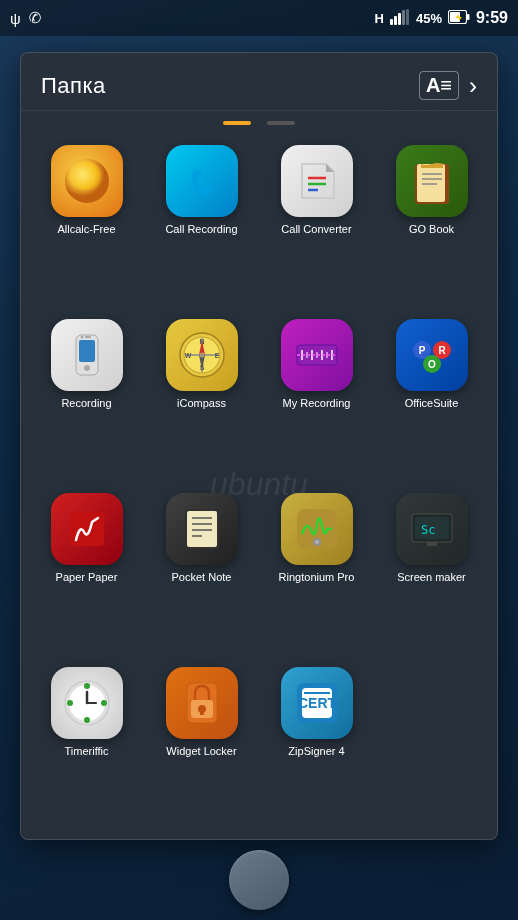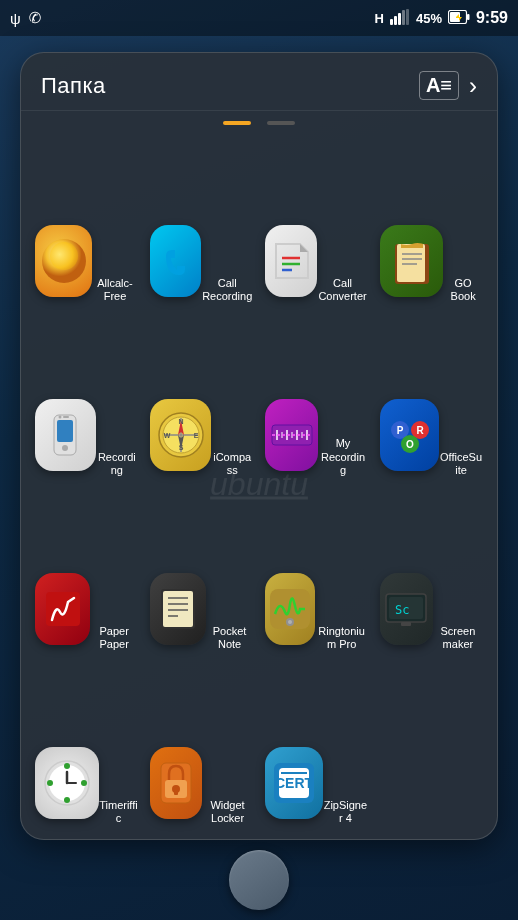--- a/index.html
+++ b/index.html
@@ -39,21 +39,21 @@
     }
 
     
     .folder-card {
       position: absolute;
       top: 52px;
       left: 20px;
       right: 20px;
       bottom: 80px;
       background: rgba(40, 48, 58, 0.95);
-      border-radius: 24px;
+      border-radius: 8px;
       border: 1px solid rgba(255,255,255,0.15);
       box-shadow: 0 8px 32px rgba(0,0,0,0.5);
       overflow: hidden;
       display: flex;
       flex-direction: column;
     }
 
     
     .folder-header {
       padding: 18px 20px 10px 20px;
@@ -115,26 +115,26 @@
       position: absolute;
       left: 50%;
       top: 50%;
       transform: translate(-50%, -50%);
       color: rgba(255,255,255,0.08);
       font-size: 32px;
       font-style: italic;
       white-space: nowrap;
       pointer-events: none;
       z-index: 0;
-      text-decoration: underline;
     }
 
     .app-item {
       display: flex;
-      align-items: flex-end;
+      flex-direction: column;
+      align-items: center;
       justify-content: flex-start;
       padding: 8px 4px 4px 4px;
       cursor: pointer;
       border-radius: 12px;
       position: relative;
       z-index: 1;
     }
 
     .app-icon {
       width: 72px;

